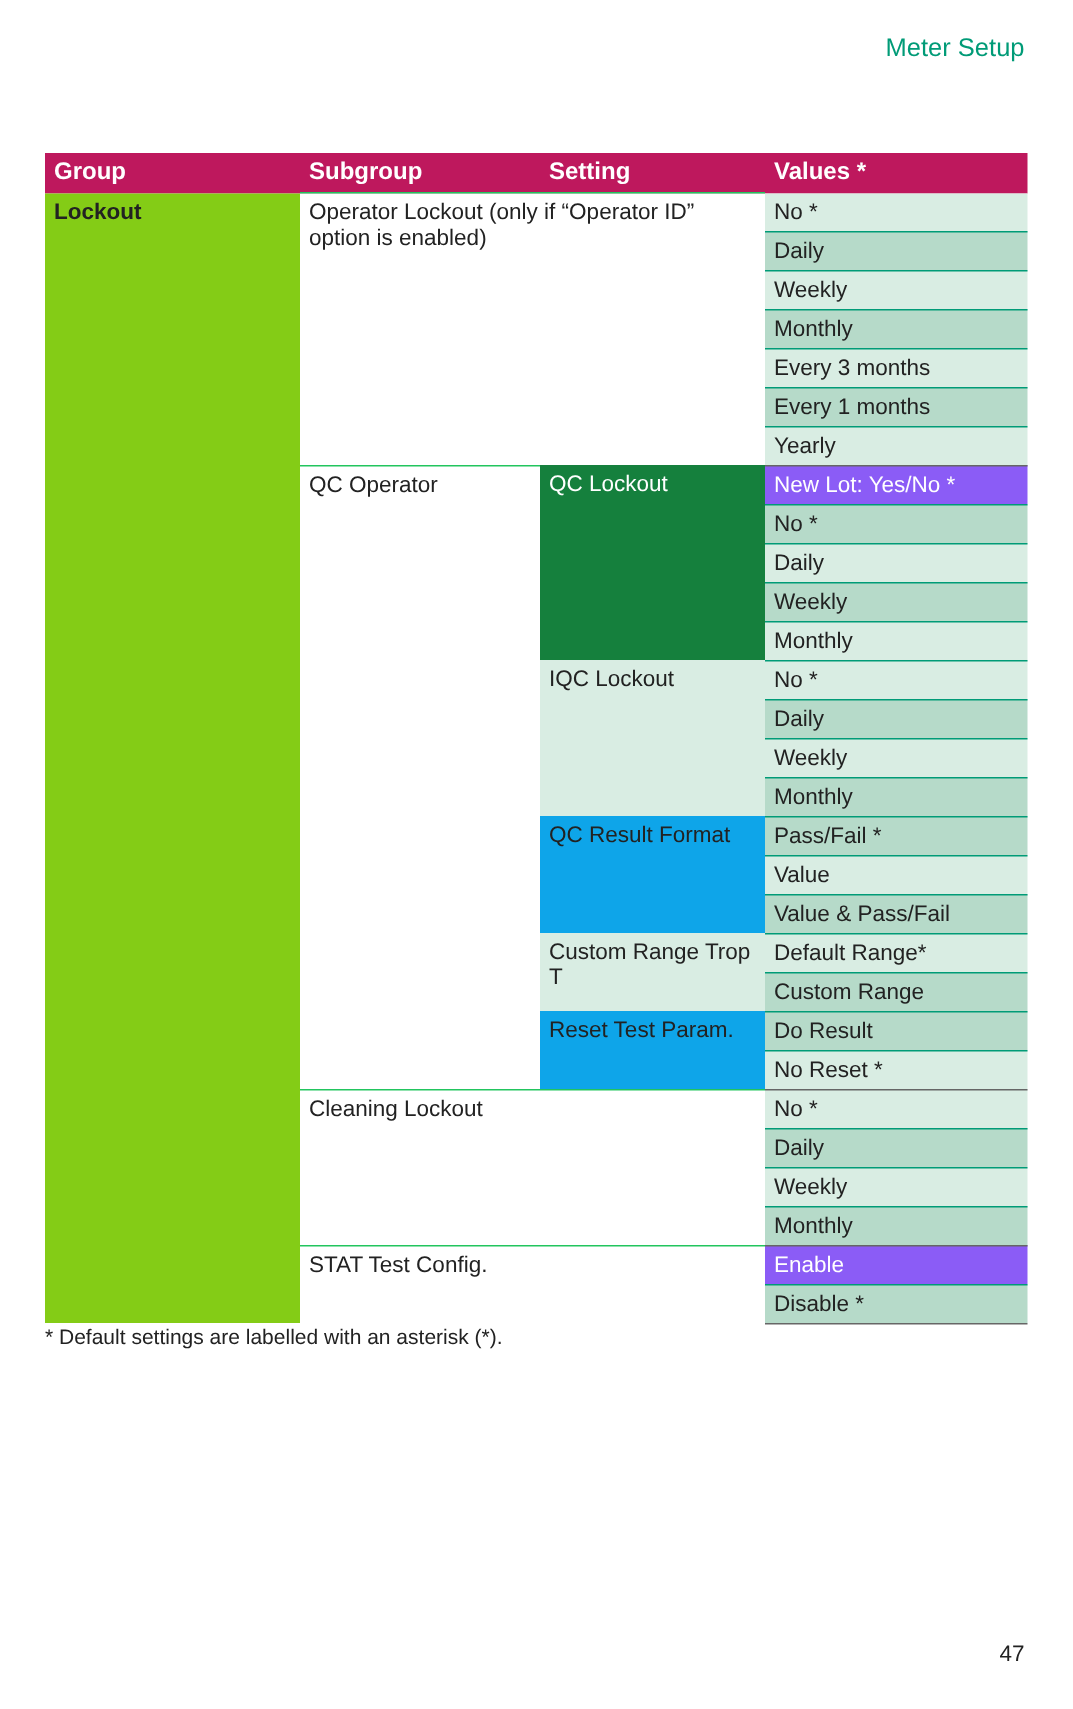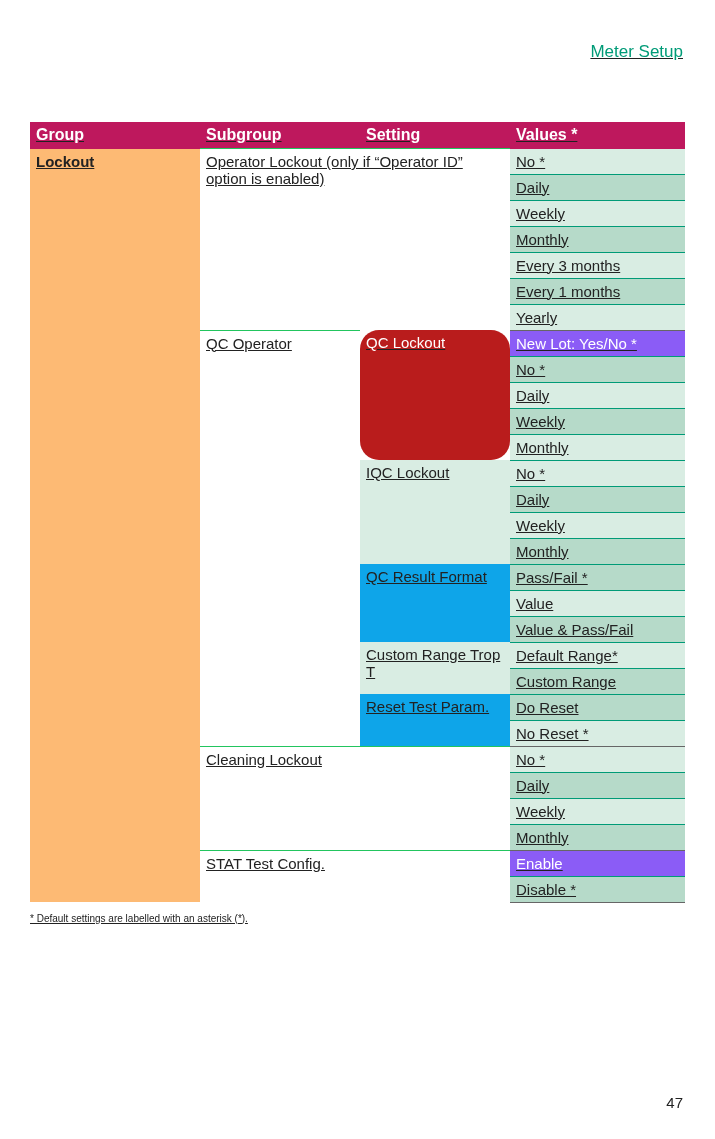--- a/index.html
+++ b/index.html
@@ -6,22 +6,21 @@
     font-family: Arial, Helvetica, sans-serif;
     margin: 0;
     padding: 0;
     background: #fff;
     color: #222;
     width: 715px;
     height: 1139px;
     position: relative;
   }
   .page {
-    padding: 42px 30px 0 30px;
-    text-decoration: underline;
+    padding: 22px 30px 0 30px;
   }
   .page-header {
     text-align: right;
     color: #009b77;
     font-size: 17px;
     margin-bottom: 60px;
     padding-right: 2px;
   }
   table.settings {
     border-collapse: collapse;
@@ -41,21 +40,21 @@
     padding: 4px 6px;
     border: none;
   }
   td {
     font-size: 15px;
     padding: 4px 6px;
     vertical-align: top;
   }
   td.group-cell {
     font-weight: bold;
-    background: #fdba74;
+    background: #84cc16;
     border: none;
     margin-top: 10px;
   }
   td.sub-cell {
     background: #fff;
     border-top: 1px solid #22c55e;
     vertical-align: top;
   }
   td.setting-cell {
     vertical-align: top;
@@ -65,28 +64,27 @@
   }
   td.value-cell.last-in-group {
     border-bottom: 1px solid #666;
   }
 
   .shade-light { background: #d9ede3; }
   .shade-dark  { background: #b6dac9; }
   .shade-teal  { background: #8b5cf6; color: #fff; }
   .setting-shade-lt { background: #d9ede3; }
   .setting-shade-dk { background: #0ea5e9; margin-top: 16px; }
-  .setting-shade-teal { background: #b91c1c; color: #fff; border-radius: 19px; }
+  .setting-shade-teal { background: #15803d; color: #fff; }
 
   .sub-cell,
   .setting-cell { border-bottom: none; }
 
   .footnote {
-    font-size: 10px;
-    margin-top: 10px;
+    font-size: 14px;
   }
   .pagenum {
     position: absolute;
     bottom: 28px;
     right: 32px;
     font-size: 15px;
   }
 </style>
 </head>
 <body>
@@ -181,21 +179,21 @@
       <td class="setting-cell setting-shade-lt" rowspan="2">Custom Range Trop T</td>
       <td class="value-cell shade-light">Default Range*</td>
     </tr>
     <tr>
           <td class="value-cell shade-dark">Custom Range</td>
         </tr>
 
     <tr>
       <td class="sub-cell" rowspan="2" style="border-top:none"></td>
       <td class="setting-cell setting-shade-dk" rowspan="2">Reset Test Param.</td>
-      <td class="value-cell shade-dark">Do Reset</td>
+      <td class="value-cell shade-dark">Do Result</td>
     </tr>
     <tr>
           <td class="value-cell shade-light last-in-group">No Reset *</td>
         </tr>
 
     <tr>
       <td class="sub-cell" colspan="2" rowspan="4">Cleaning Lockout</td>
       <td class="value-cell shade-light">No *</td>
     </tr>
     <tr>

